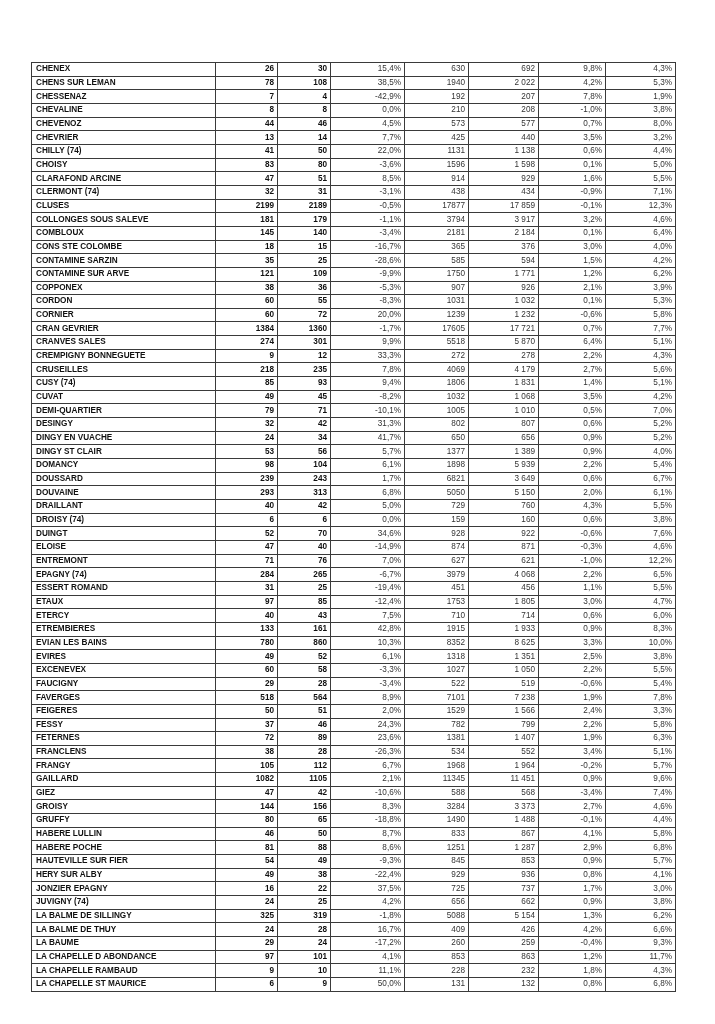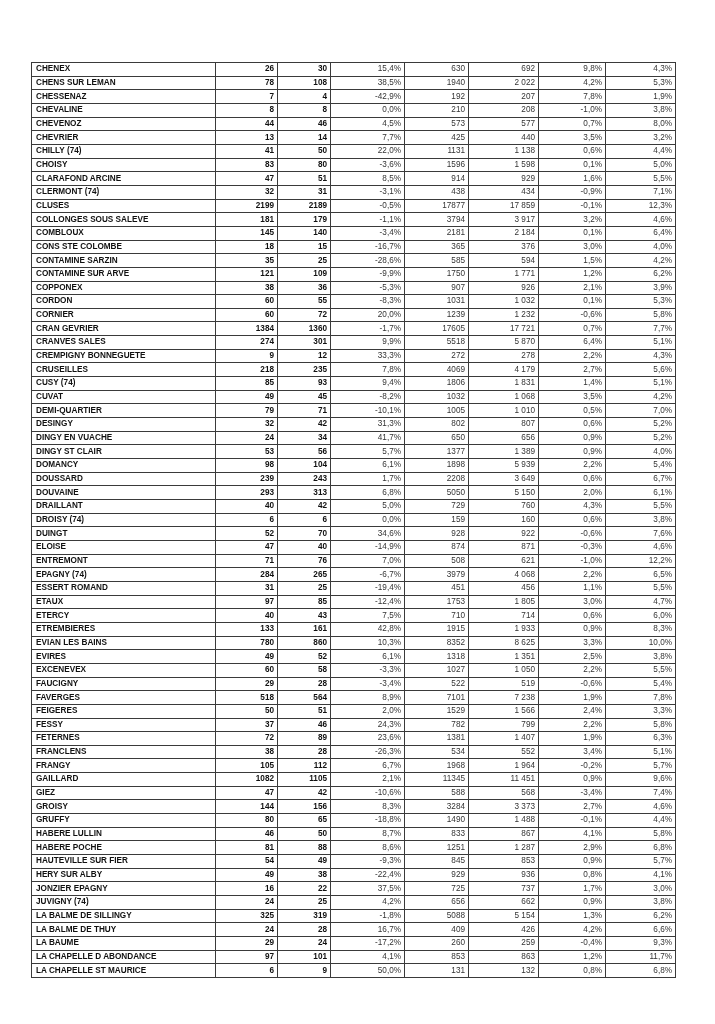--- a/index.html
+++ b/index.html
@@ -328,21 +328,21 @@
           <td class="num">1898</td>
           <td class="num">5 939</td>
           <td class="num">2,2%</td>
           <td class="num">5,4%</td>
         </tr>
         <tr>
           <td class="name">DOUSSARD</td>
           <td class="bold">239</td>
           <td class="bold">243</td>
           <td class="num">1,7%</td>
-          <td class="num">2208</td>
+          <td class="num">6821</td>
           <td class="num">3 649</td>
           <td class="num">0,6%</td>
           <td class="num">6,7%</td>
         </tr>
         <tr>
           <td class="name">DOUVAINE</td>
           <td class="bold">293</td>
           <td class="bold">313</td>
           <td class="num">6,8%</td>
           <td class="num">5050</td>
@@ -388,21 +388,21 @@
           <td class="num">874</td>
           <td class="num">871</td>
           <td class="num">-0,3%</td>
           <td class="num">4,6%</td>
         </tr>
         <tr>
           <td class="name">ENTREMONT</td>
           <td class="bold">71</td>
           <td class="bold">76</td>
           <td class="num">7,0%</td>
-          <td class="num">508</td>
+          <td class="num">627</td>
           <td class="num">621</td>
           <td class="num">-1,0%</td>
           <td class="num">12,2%</td>
         </tr>
         <tr>
           <td class="name">EPAGNY (74)</td>
           <td class="bold">284</td>
           <td class="bold">265</td>
           <td class="num">-6,7%</td>
           <td class="num">3979</td>
@@ -684,20 +684,30 @@
           <td class="name">LA CHAPELLE D ABONDANCE</td>
           <td class="bold">97</td>
           <td class="bold">101</td>
           <td class="num">4,1%</td>
           <td class="num">853</td>
           <td class="num">863</td>
           <td class="num">1,2%</td>
           <td class="num">11,7%</td>
         </tr>
         <tr>
+          <td class="name">LA CHAPELLE RAMBAUD</td>
+          <td class="bold">9</td>
+          <td class="bold">10</td>
+          <td class="num">11,1%</td>
+          <td class="num">228</td>
+          <td class="num">232</td>
+          <td class="num">1,8%</td>
+          <td class="num">4,3%</td>
+        </tr>
+        <tr>
           <td class="name">LA CHAPELLE ST MAURICE</td>
           <td class="bold">6</td>
           <td class="bold">9</td>
           <td class="num">50,0%</td>
           <td class="num">131</td>
           <td class="num">132</td>
           <td class="num">0,8%</td>
           <td class="num">6,8%</td>
         </tr>
       </tbody>

